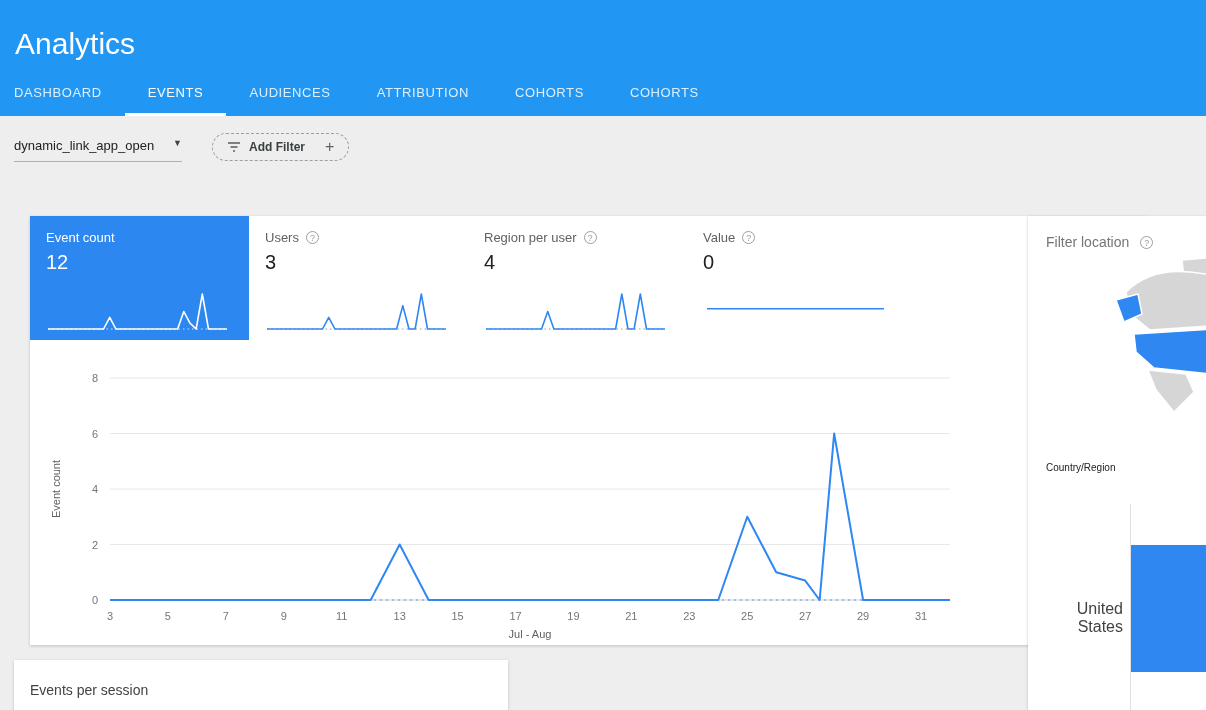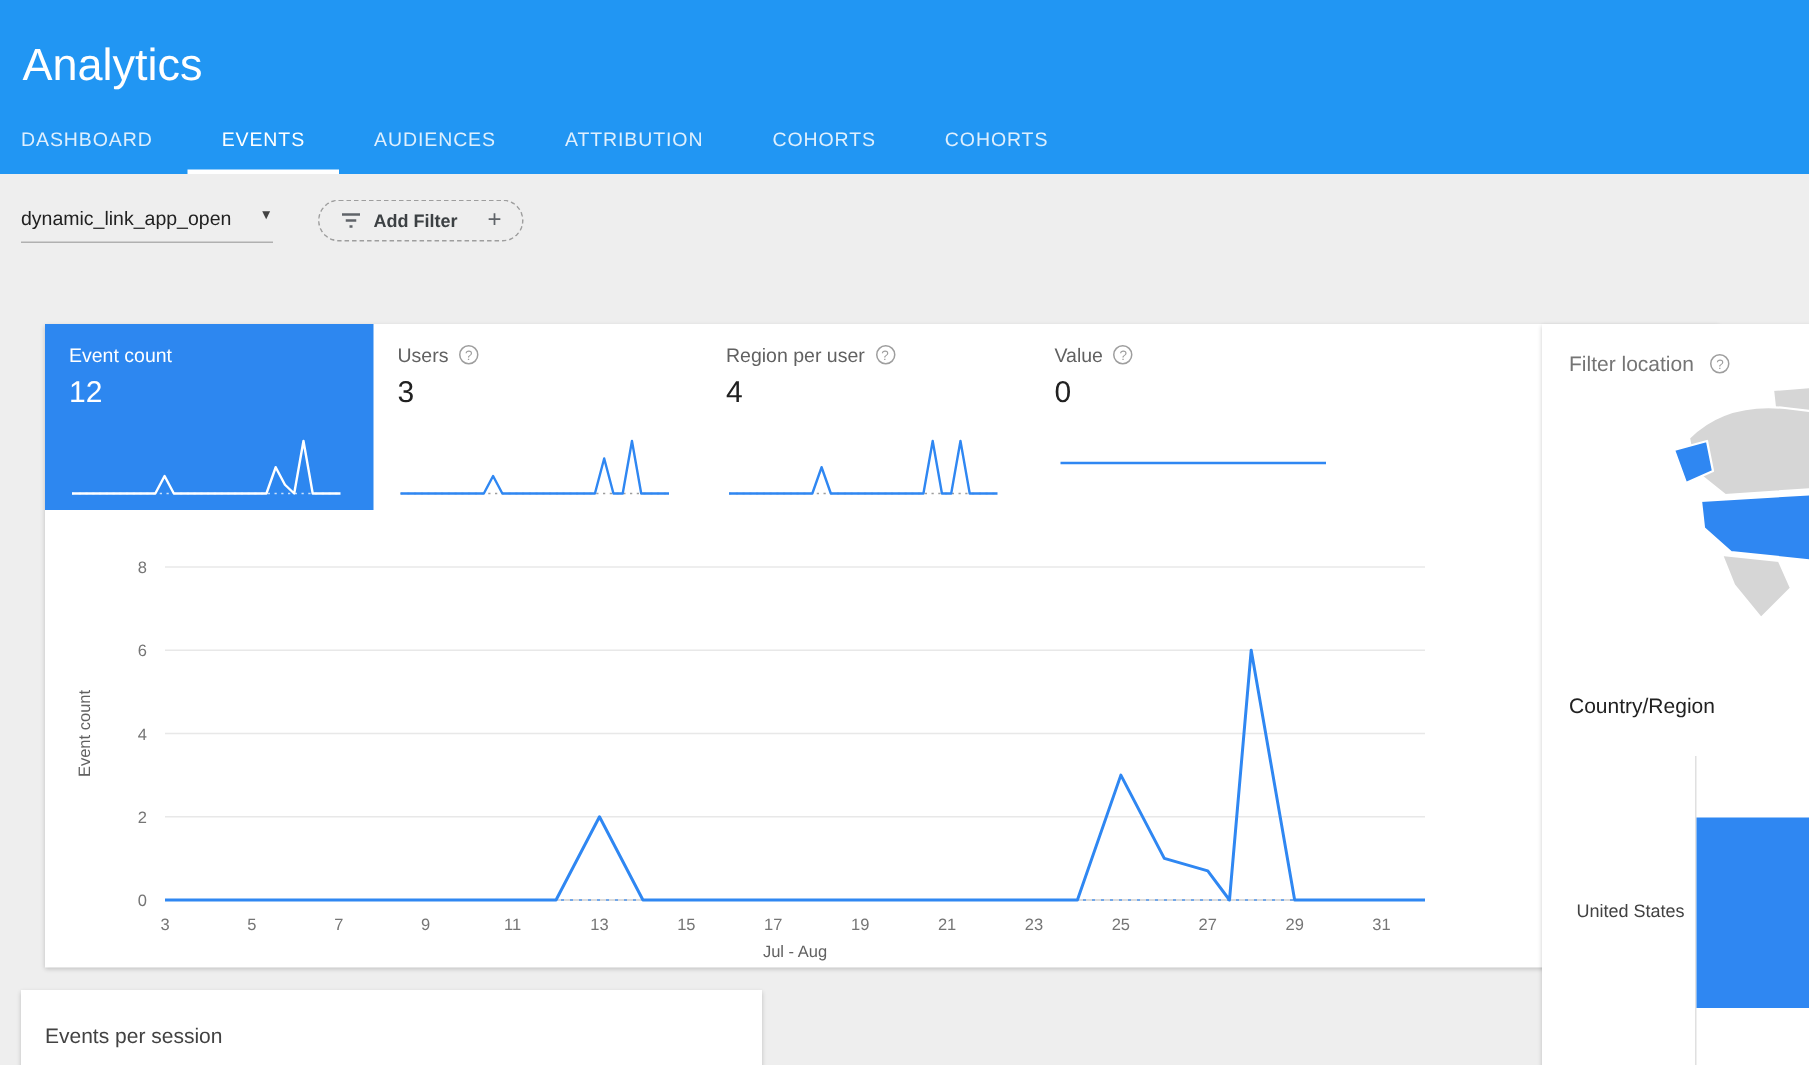--- a/index.html
+++ b/index.html
@@ -44,23 +44,23 @@
           font-size:9px; line-height:12px; text-align:center; color:#9e9e9e; margin-left:7px;
           vertical-align:1px; cursor:pointer; font-weight:400; }
 
   #main-chart { position:absolute; left:0; top:150px; }
 
   
   .loc-title { position:absolute; top:18px; left:18px; font-size:14px; color:#757575; }
   .map { position:absolute; top:40px; left:62px; }
   .land { fill:#d6d6d6; stroke:#ffffff; stroke-width:1.5; stroke-linejoin:round; }
   .land.hl { fill:#2f87f2; }
-  .country-region { position:absolute; top:246px; left:18px; font-size:14px; color:#212121; }
+  .country-region { position:absolute; top:246px; left:18px; font-size:10px; color:#212121; }
   .bar-axis { position:absolute; left:102px; top:288px; bottom:0; width:1px; background:#e0e0e0; }
-  .bar-label { position:absolute; top:384px; left:0; width:95px; text-align:right; font-size:12px; color:#424242; }
+  .bar-label { position:absolute; top:384px; left:0; width:95px; text-align:right; font-size:16px; color:#424242; }
   .us-bar { position:absolute; left:103px; top:329px; height:127px; right:0; background:#2f87f2; }
 </style>
 </head>
 <body>
 
 <div class="app">
 
   <div class="header">
     <div class="app-title">Analytics</div>
     <div class="tabs">

